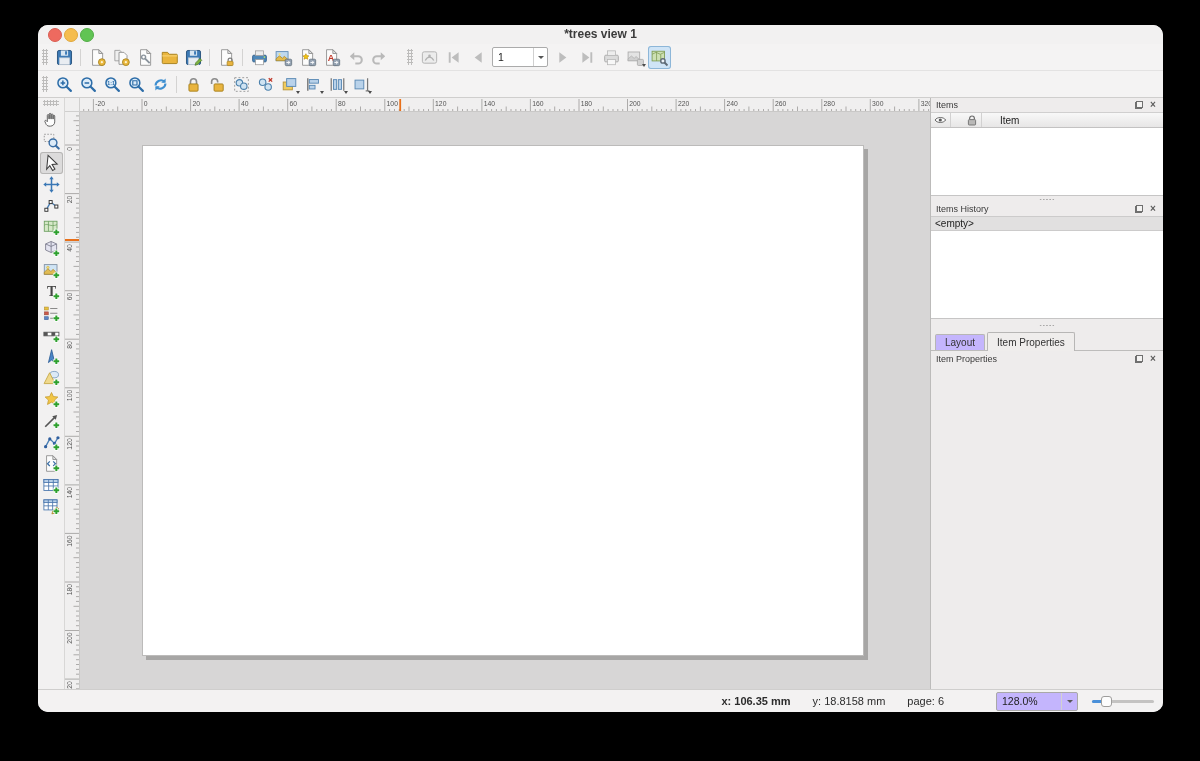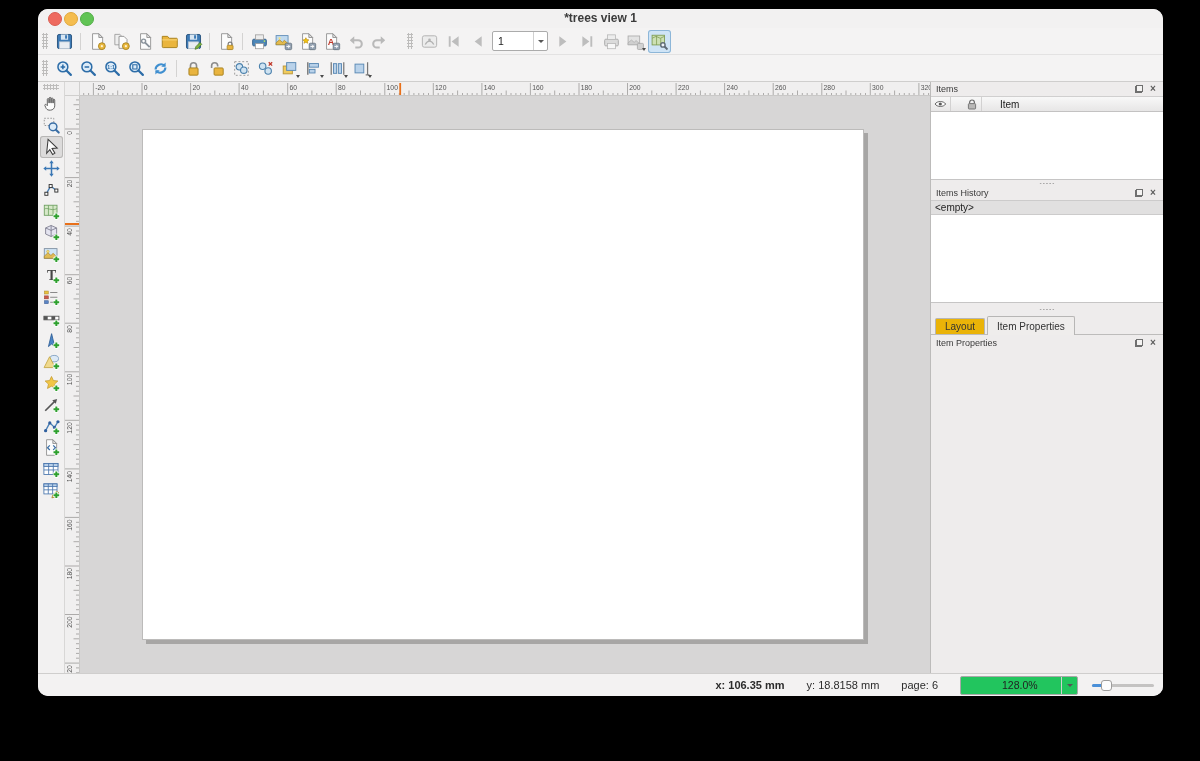--- a/index.html
+++ b/index.html
@@ -1,18 +1,18 @@
 <!DOCTYPE html>
 <html><head>
 <meta charset="utf-8">
 <style>
   html,body{margin:0;padding:0;}
   body{width:1200px;height:761px;background:#010101;position:relative;overflow:hidden;
        font-family:"Liberation Sans",sans-serif;-webkit-font-smoothing:antialiased;}
-  #window{position:absolute;left:38px;top:9px;width:1125px;height:687px;border-radius:10px;
+  #window{position:absolute;left:38px;top:25px;width:1125px;height:687px;border-radius:10px;
           overflow:hidden;background:#f0efef;box-shadow:0 22px 55px rgba(0,0,0,.65);
           display:flex;flex-direction:column;}
   
   .titlebar{height:19px;background:#f2f1f1;position:relative;flex:0 0 auto;}
   .traffic{position:absolute;top:3px;width:12px;height:12px;border-radius:50%;}
   .t-red{left:10px;background:#ee6a5f;border:.5px solid #d95d52;}
   .t-yellow{left:26px;background:#f5bd4f;border:.5px solid #dfa73c;}
   .t-green{left:42px;background:#61c454;border:.5px solid #52ad46;}
   .title-text{position:absolute;left:0;right:0;top:2px;text-align:center;font-size:12px;
               font-weight:bold;color:#3b3b3b;}
@@ -86,31 +86,31 @@
                   background-image:radial-gradient(#a9a8a8 .9px,transparent 1px);
                   background-size:3.2px 3.2px;}
   .undo-empty-row{height:13px;background:#e1e0e0;border-top:1px solid #cccbcb;
                   border-bottom:1px solid #cccbcb;display:flex;align-items:center;
                   padding:0 4px;font-size:10px;color:#1d1d1d;flex:0 0 auto;}
   .undo-list{height:87px;background:#fff;border-bottom:1px solid #c6c5c5;flex:0 0 auto;}
   .panel-gap{height:12px;display:flex;align-items:center;justify-content:center;flex:0 0 auto;}
   .tabbar{height:19px;display:flex;align-items:flex-end;padding-left:4px;
           border-bottom:1px solid #bdbcbb;flex:0 0 auto;}
   .tab{height:15px;padding:0 9px;display:flex;align-items:center;font-size:10px;color:#333;
-       background:#eab308;border:1px solid #b7b6b5;border-bottom:none;
+       background:#c4b5fd;border:1px solid #b7b6b5;border-bottom:none;
        border-radius:2px 2px 0 0;margin-right:2px;}
   .tab.active{height:18px;background:#efedec;margin-bottom:-1px;z-index:2;position:relative;}
   .props-body{flex:1;background:#eeecec;}
   
   .statusbar{height:22px;background:#f3f2f2;border-top:1px solid #cfcecd;display:flex;
              align-items:center;padding:0 9px;font-size:11px;color:#2c2c2c;flex:0 0 auto;}
   .sb-text{margin-left:22px;}
   .sb-x{margin-left:auto;font-weight:bold;}
-  .zoom-combo{width:80px;height:17px;background:#22c55e;border:1px solid #a9a8a8;
-              border-radius:2px;display:flex;align-items:center;margin-left:22px;padding-left:36px;}
+  .zoom-combo{width:80px;height:17px;background:#c4b5fd;border:1px solid #a9a8a8;
+              border-radius:2px;display:flex;align-items:center;margin-left:52px;}
   .zoom-combo .val{flex:1;padding-left:5px;font-size:10.5px;color:#222;}
   .zoom-combo .arrow{width:15px;height:100%;border-left:1px solid #d2d1d1;display:flex;
                      align-items:center;justify-content:center;}
   .zoom-combo .arrow::after{content:"";width:0;height:0;border-left:3.2px solid transparent;
                      border-right:3.2px solid transparent;border-top:3.8px solid #555;}
   .zoom-slider{position:relative;width:62px;height:14px;margin-left:14px;}
   .zoom-slider .track{position:absolute;left:0;right:0;top:5.5px;height:3px;background:#c4c3c2;
                       border-radius:2px;}
   .zoom-slider .fill{position:absolute;left:0;top:5.5px;height:3px;background:#4a90d9;
                      border-radius:2px;}

